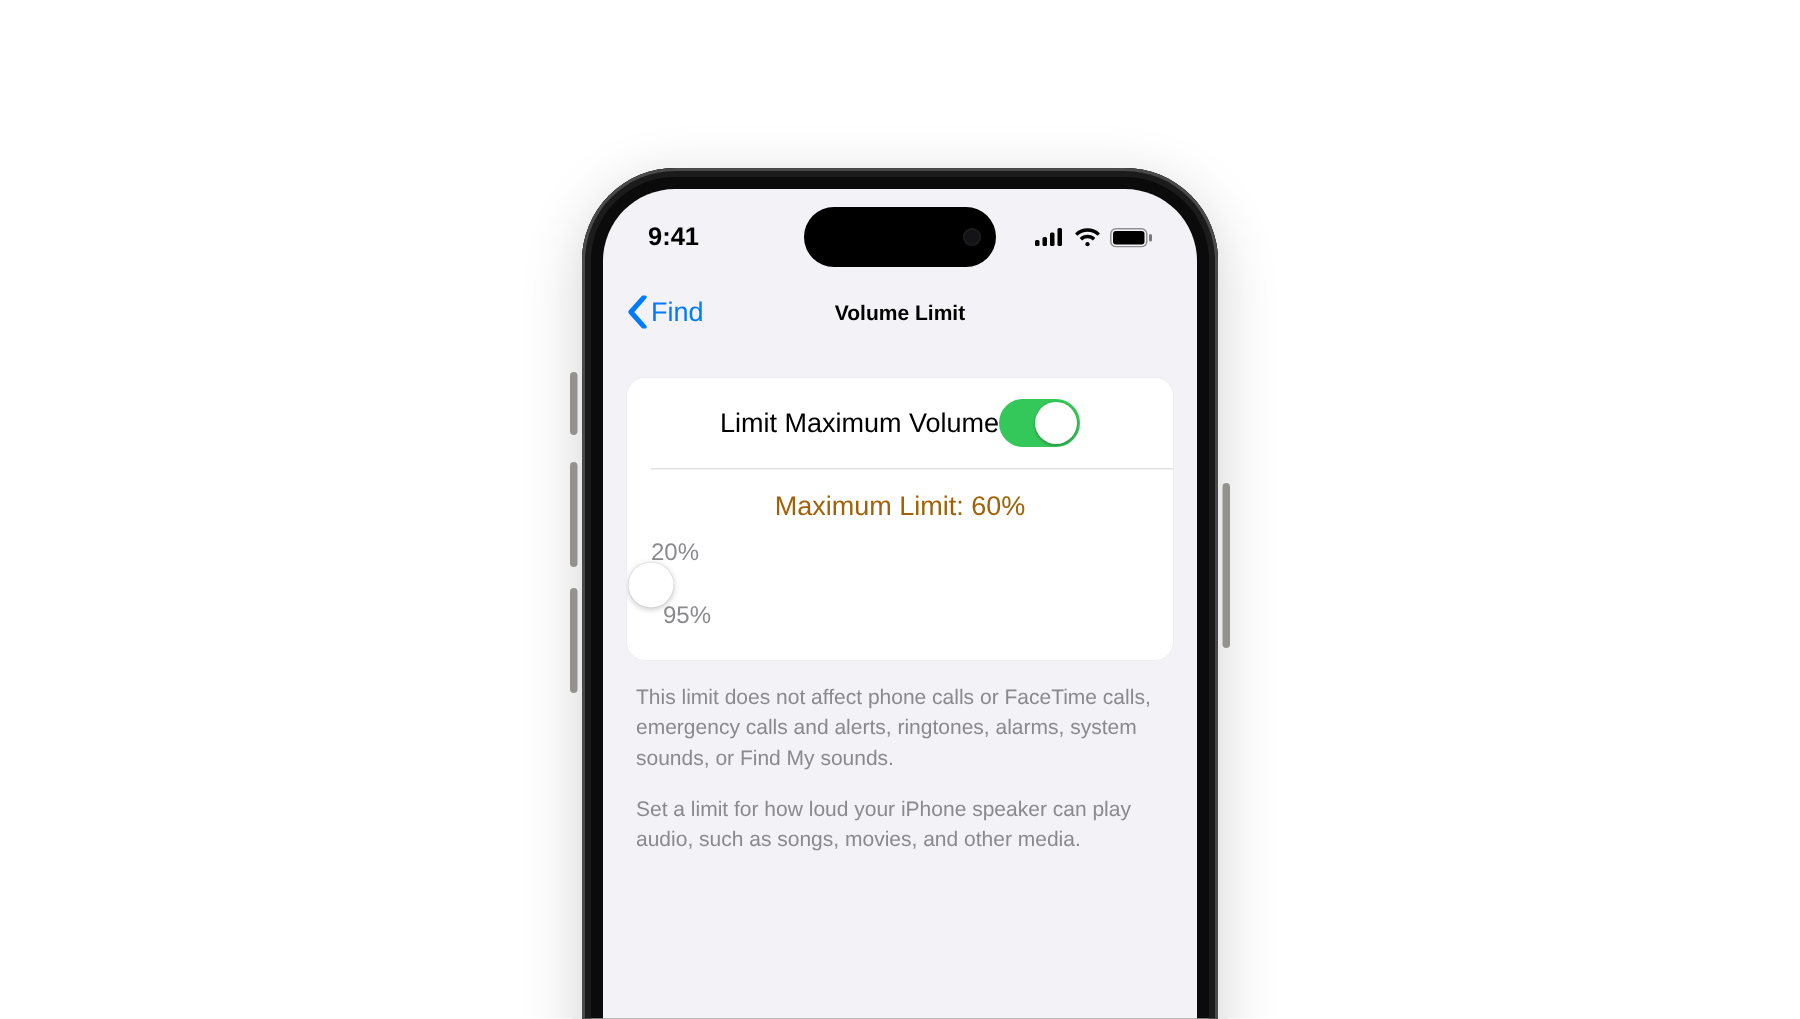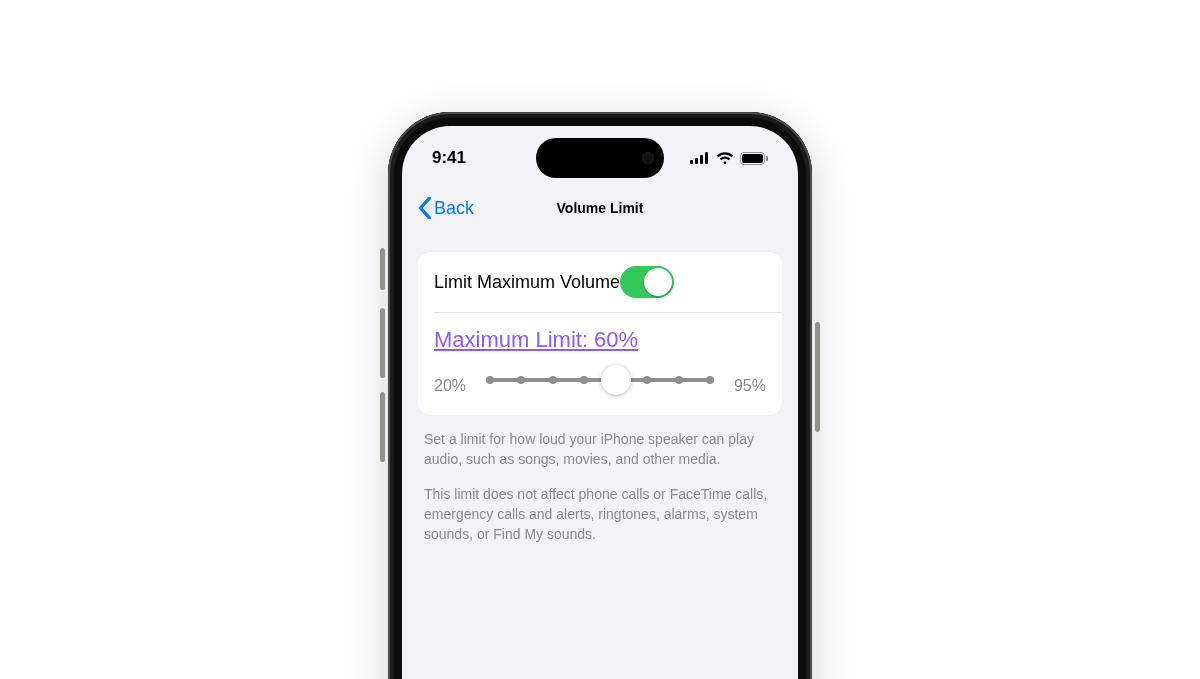--- a/index.html
+++ b/index.html
@@ -144,37 +144,36 @@
   }
   .card {
     background:#ffffff;
     border-radius:12px;
     box-shadow: 0 0 0 0.5px rgba(0,0,0,0.03);
     overflow:hidden;
   }
   .row {
     display:flex;
     align-items:center;
-    justify-content:flex-start;
+    justify-content:center;
     padding:14px 16px;
   }
   .divider {
     height:1px;
     background:#e2e2e6;
     margin-left:16px;
   }
   .row-label {
     font-size:18px;
     color:#000;
     font-weight:400;
   }
   .limit-row-label{
-    font-size:22px;
-    color:#8b5cf6;
-    text-decoration:underline;
+    font-size:18px;
+    color:#a16207;
   }
 
   
   .toggle {
     width:54px;
     height:32px;
     border-radius:16px;
     background:#34c759;
     position:relative;
     cursor:pointer;
@@ -187,22 +186,23 @@
     background:#fff;
     box-shadow:0 1px 2px rgba(0,0,0,0.3);
   }
 
   
   .slider-row{
     padding:8px 16px 20px 16px;
   }
   .slider-layout{
     display:flex;
-    align-items:flex-end;
+    align-items:flex-start;
     gap:12px;
+    flex-direction:column;
   }
   .range-label{
     font-size:16px;
     color:#8a8a8e;
     min-width:40px;
   }
   .range-label.right{ text-align:right; }
   .slider{
     flex:1;
     position:relative;
@@ -286,21 +286,21 @@
             <rect x="26" y="4" width="2" height="5" rx="1" fill="#000" opacity="0.5"></rect>
           </svg>
         </div>
       </div>
 
       <div class="navbar">
         <div class="nav-back">
           <svg width="14" height="22" viewBox="0 0 12 20">
             <path d="M10 1L2 10l8 9" stroke="#007aff" stroke-width="3" fill="none" stroke-linecap="round" stroke-linejoin="round"></path>
           </svg>
-          <span>Back</span>
+          <span>Find</span>
         </div>
         <div class="nav-title">Volume Limit</div>
       </div>
 
       <div class="content">
         <div class="card">
 
           <div class="row">
             <span class="row-label">Limit Maximum Volume</span>
             <div class="toggle">
@@ -331,20 +331,20 @@
                   </div>
                 <div class="thumb-slider" id="slider-thumb" style="left: 57.1429%;"></div>
               </div>
               <span class="range-label right">95%</span>
             </div>
           </div>
 
         </div>
 
         <div class="helper">
+          <p>This limit does not affect phone calls or FaceTime calls, emergency calls and alerts, ringtones, alarms, system sounds, or Find My sounds.</p>
           <p>Set a limit for how loud your iPhone speaker can play audio, such as songs, movies, and other media.</p>
-          <p>This limit does not affect phone calls or FaceTime calls, emergency calls and alerts, ringtones, alarms, system sounds, or Find My sounds.</p>
         </div>
       </div>
 
     </div>
   </div>
 </div>
 
 </body></html>

